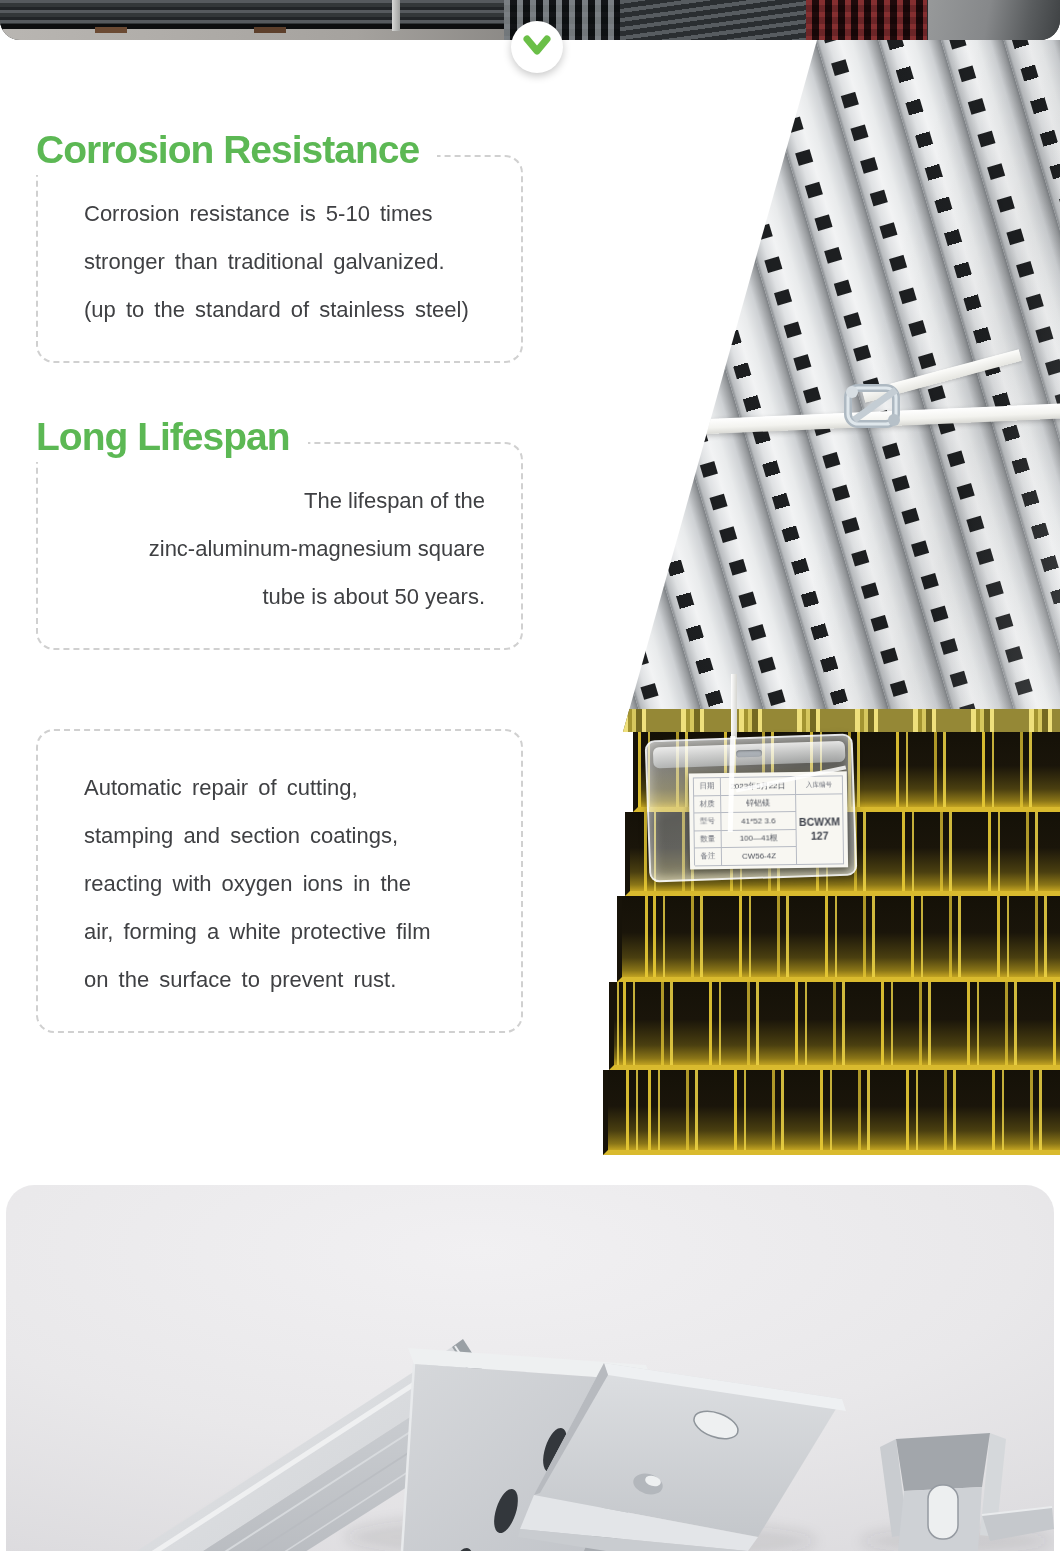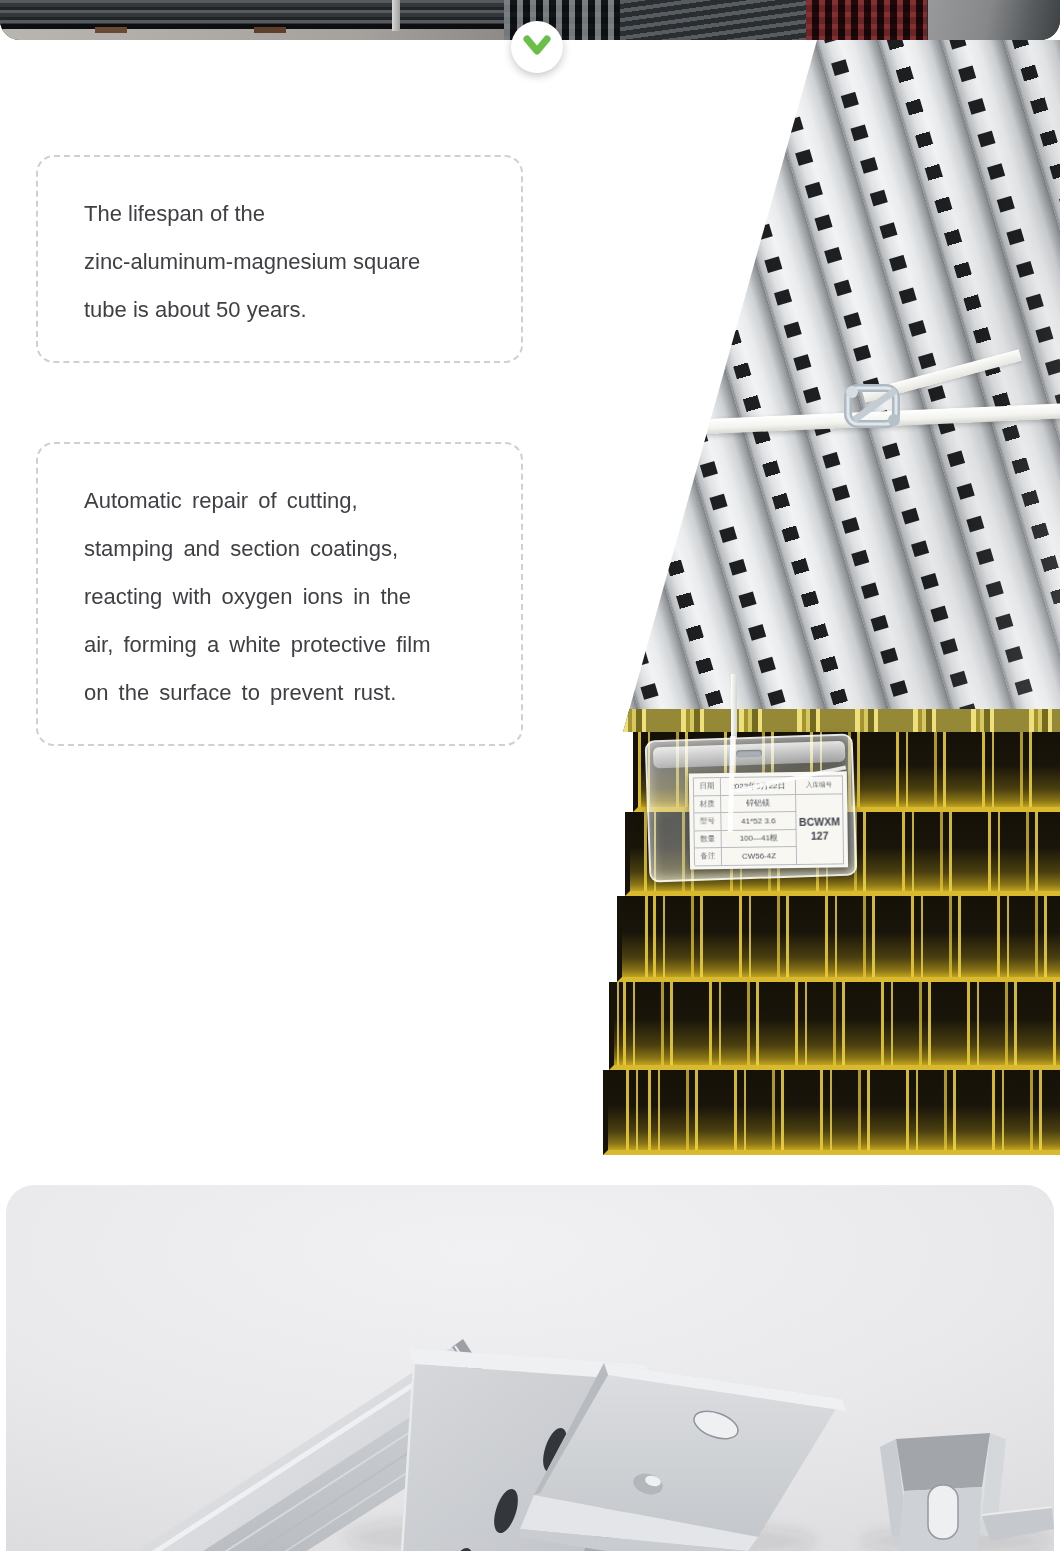--- a/index.html
+++ b/index.html
@@ -38,21 +38,21 @@
     background:#fff; border-radius:50%; z-index:5; display:flex; align-items:center;
     justify-content:center; box-shadow:0 3px 9px rgba(0,0,0,.22); cursor:pointer; }
 
   
   .features { position:absolute; left:36px; top:129px; width:487px; z-index:4; }
   .feature { position:relative; padding-top:26px; margin-bottom:53px; }
   .feature h2 { position:absolute; top:0; left:-3px; margin:0; z-index:2;
     background:#fff; padding:0 18px 4px 3px; font-size:39px; font-weight:700;
     letter-spacing:-1px; line-height:1.08; color:#5cb854; }
   .fbox { border:2px dashed #d0d0d0; border-radius:18px; padding:33px 36px 27px 46px; background:#fff; }
-  .fbox p { margin:0; font-size:22px; line-height:48px; color:#3f4043; white-space:pre-line; }
+  .fbox p { margin:0; font-size:22px; line-height:48px; color:#3f4043; white-space:pre-line;text-align:right; }
   .feature.justify .fbox p { text-align:justify; word-spacing:4px; }
 
   
   .photo { position:absolute; left:595px; top:40px; width:465px; height:1090px; z-index:1; }
   .channels { position:absolute; left:0; top:0; width:465px; height:692px;
     clip-path:polygon(222px 0px, 465px 0px, 465px 692px, 28px 692px); overflow:hidden; }
   .stripes { position:absolute; top:-160px; left:-180px; width:940px; height:1280px;
     display:flex; transform:rotate(-16.5deg); }
   .stripe { flex:0 0 60px; height:100%; position:relative;
     background:linear-gradient(90deg,#85898d 0px,#b9bcbf 3px,#dfe1e3 12px,#f2f3f4 23px,#e9ebec 34px,#ced1d4 47px,#94979a 57px,#7a7e82 60px); }
@@ -201,21 +201,30 @@
   <div class="h-right"></div>
 </div>
 
 <div class="scroll-btn">
   <svg width="30" height="24" viewBox="0 0 30 24">
     <path d="M5 4 L15 16 L25 4" fill="none" stroke="#6abf47" stroke-width="7" stroke-linecap="round" stroke-linejoin="round"></path>
   </svg>
 </div>
 
 <div class="features">
+  <section class="feature justify">
+    <h2>Corrosion Resistance</h2>
+    <div class="fbox">
+      <p>Corrosion resistance is 5-10 times
+stronger than traditional galvanized.
+(up to the standard of stainless steel)</p>
+    </div>
+  </section>
   <section class="feature">
+    <h2>Long Lifespan</h2>
     <div class="fbox">
       <p>The lifespan of the
 zinc-aluminum-magnesium square
 tube is about 50 years.</p>
     </div>
   </section>
   <section class="feature justify">
     <div class="fbox">
       <p>Automatic repair of cutting,
 stamping and section coatings,

